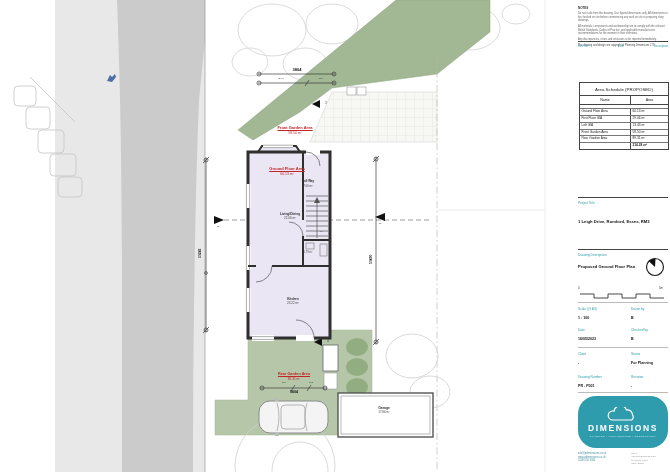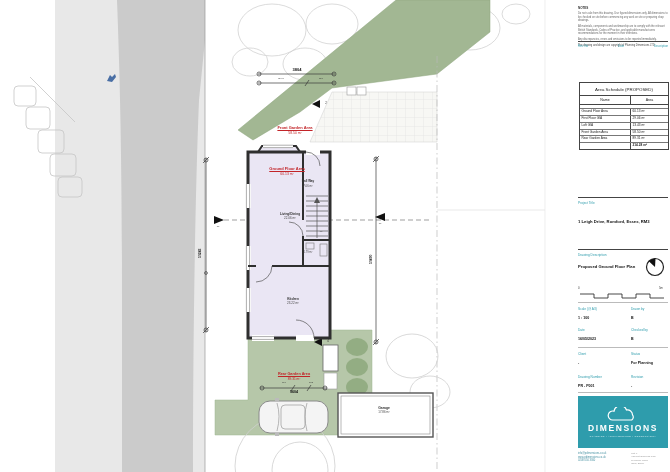--- a/index.html
+++ b/index.html
@@ -24,21 +24,21 @@
   .tbl{position:absolute;left:579px;top:82px;width:88px;border:1px solid #444;background:#fff;font-size:3.2px;}
   .tbl-title{font-size:4.4px;text-align:center;padding:3.5px 0;border-bottom:1px solid #444;color:#222;}
   .tbl-head{display:grid;grid-template-columns:58% 42%;border-bottom:1px solid #444;font-size:3.6px;}
   .tbl-head div{padding:2px 2px;text-align:center;}
   .tbl-head div:first-child{border-right:1px solid #444;}
   .tbl-spacer{height:3px;border-bottom:0.5px solid #777;}
   .tbl-row{display:grid;grid-template-columns:58% 42%;border-bottom:0.5px solid #777;}
   .tbl-row div{padding:1px 1.5px;line-height:1.2;}
   .tbl-row div:first-child{border-right:1px solid #444;}
   .logo-block{position:absolute;left:578px;top:396px;width:90px;height:52px;background:#2E9CAC;
-              display:flex;flex-direction:column;align-items:center;justify-content:center;}
+              display:flex;flex-direction:column;align-items:center;justify-content:center;border-radius:18px;}
   .logo-name{color:#fff;font-weight:bold;font-size:8.5px;letter-spacing:1.6px;margin-top:1px;}
   .logo-tag{color:#dff2f5;font-size:2.2px;letter-spacing:0.5px;margin-top:2px;}
   .contact{font-size:2.6px;color:#4a93a3;line-height:1.4;}
   .addr{font-size:2.4px;color:#999;line-height:1.4;}
 </style>
 </head>
 <body>
 
 <div id="sheet">
 

